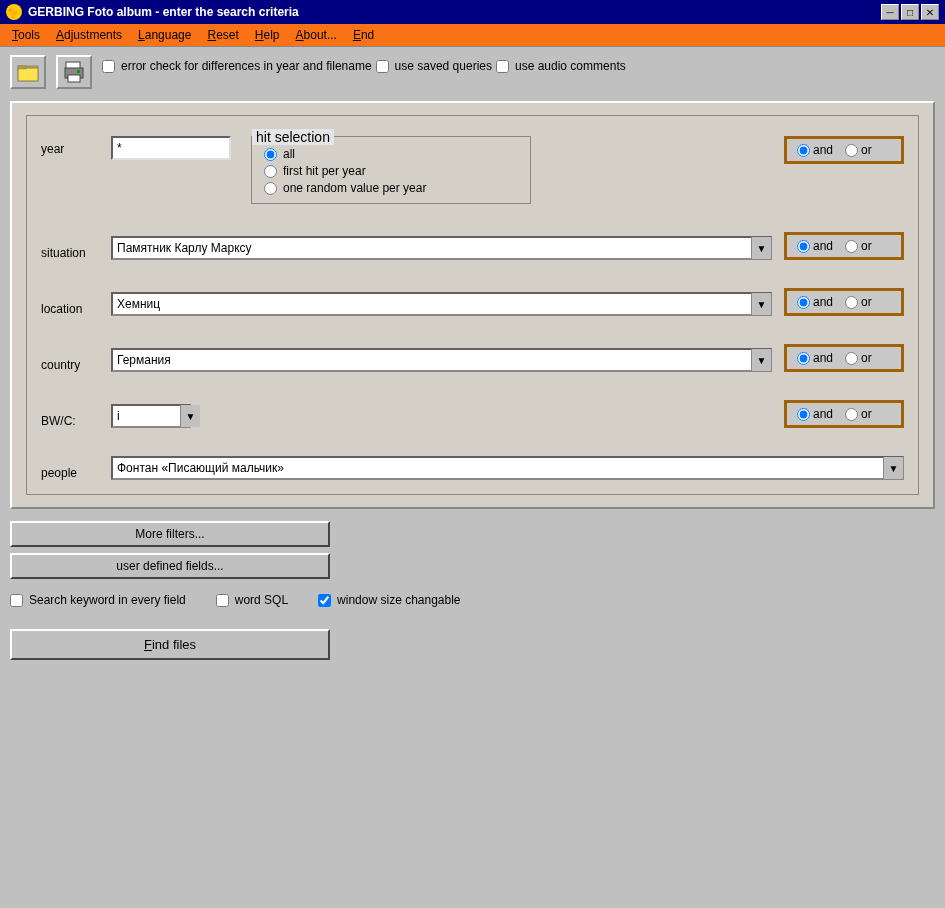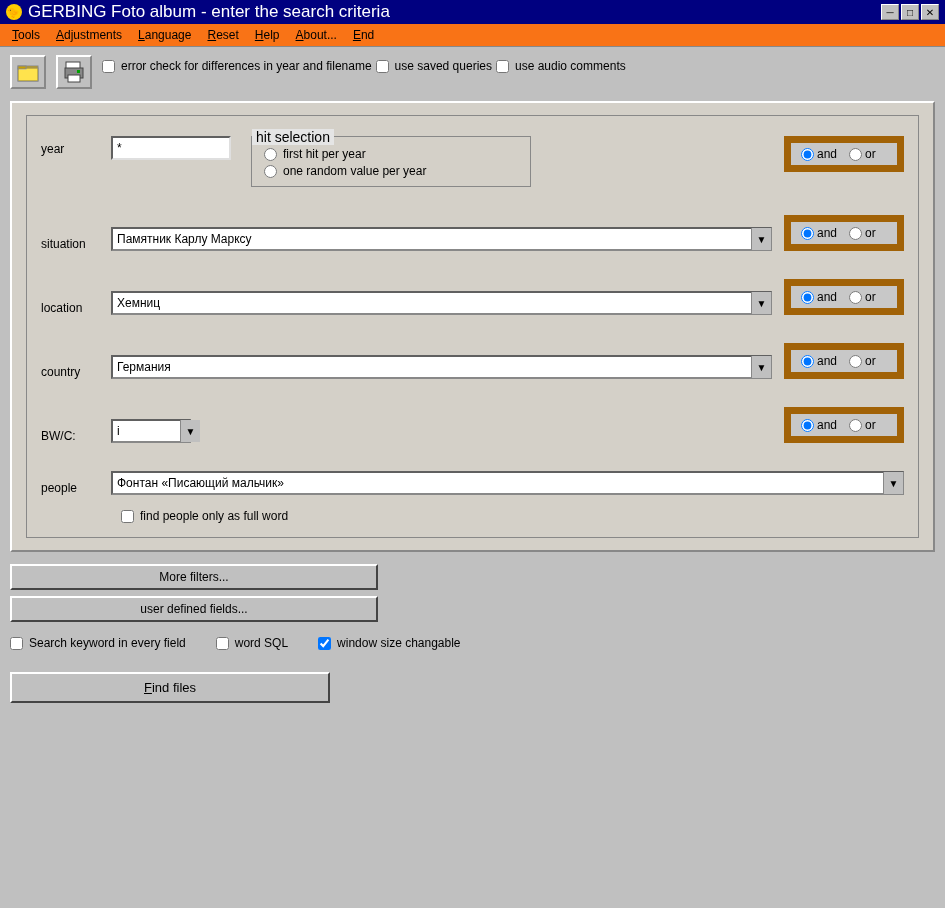--- a/index.html
+++ b/index.html
@@ -29,22 +29,22 @@
       width: 16px;
       height: 16px;
       background: #ffcc00;
       border-radius: 50%;
       display: flex;
       align-items: center;
       justify-content: center;
       font-size: 10px;
     }
     .title-text {
-      font-size: 17px;
-      font-weight: normal;
+      font-size: 12px;
+      font-weight: bold;
     }
     .title-buttons {
       display: flex;
       gap: 2px;
     }
     .title-btn {
       width: 18px;
       height: 16px;
       background: #c0c0c0;
       border: 1px solid #888;
@@ -180,21 +180,21 @@
       background: white;
       padding: 2px 24px 2px 4px;
       font-size: 12px;
       appearance: none;
       -webkit-appearance: none;
     }
     .and-or-group {
       display: flex;
       align-items: center;
       gap: 4px;
-      border: 7px solid #a16207;
+      border: 3px solid #a16207;
       padding: 4px 10px;
       background: #c8c8c8;
       min-width: 120px;
     }
     .and-or-group label {
       display: flex;
       align-items: center;
       gap: 3px;
       font-size: 12px;
     }
@@ -246,21 +246,21 @@
       align-items: flex-start;
     }
     .win-button {
       background: #c0c0c0;
       border: 2px solid #888;
       border-top-color: #fff;
       border-left-color: #fff;
       border-bottom-color: #444;
       border-right-color: #444;
       padding: 4px 0;
-      width: 368px;
+      width: 320px;
       text-align: center;
       cursor: pointer;
       font-size: 12px;
     }
     .options-row {
       display: flex;
       align-items: center;
       gap: 30px;
       margin: 10px 10px 0;
       padding: 4px 0;
@@ -370,20 +370,24 @@
     <div class="year-row">
       <div class="year-label">year</div>
       <div style="display:flex; align-items:flex-start; gap:20px; flex:1;">
         <div style="display:flex; flex-direction:column; gap:6px;">
           <input type="text" class="year-field-input" value="*" style="">
         </div>
         <div class="hit-selection-group">
           <span class="hit-selection-legend">hit selection</span>
           <div class="radio-group">
             <div class="radio-row">
+              <input type="radio" name="hit_sel" id="hs_all" checked="" style="">
+              <label for="hs_all">all</label>
+            </div>
+            <div class="radio-row">
               <input type="radio" name="hit_sel" id="hs_first" style="">
               <label for="hs_first">first hit per year</label>
             </div>
             <div class="radio-row">
               <input type="radio" name="hit_sel" id="hs_random" style="">
               <label for="hs_random">one random value per year</label>
             </div>
           </div>
         </div>
       </div>
@@ -492,24 +496,20 @@
     <div class="full-field-row">
       <div class="field-label">people</div>
       <div class="select-wrapper">
         <select>
           <option>Фонтан «Писающий мальчик»</option>
         </select>
         <div class="dropdown-arrow">▼</div>
       </div>
     </div>
 
-    <div class="people-check-row">
-      <input type="checkbox" id="cb_fullword" style="">
-      <label for="cb_fullword">find people only as full word</label>
-    </div>
 
   </div>
 </div>
 
 <div class="bottom-buttons">
   <button class="win-button">More filters...</button>
   <button class="win-button">user defined fields...</button>
 </div>
 
 <div class="options-row">

